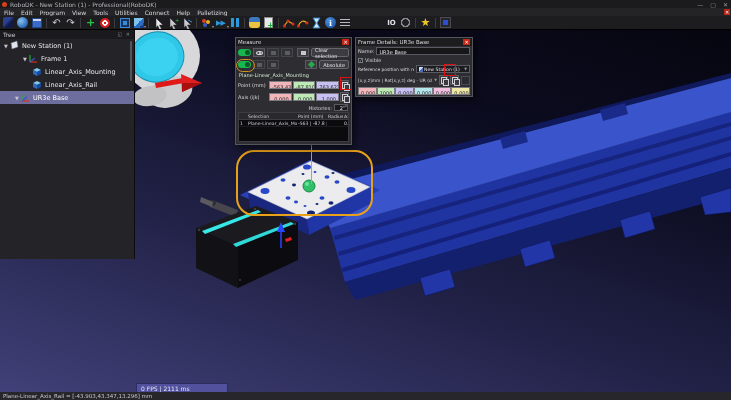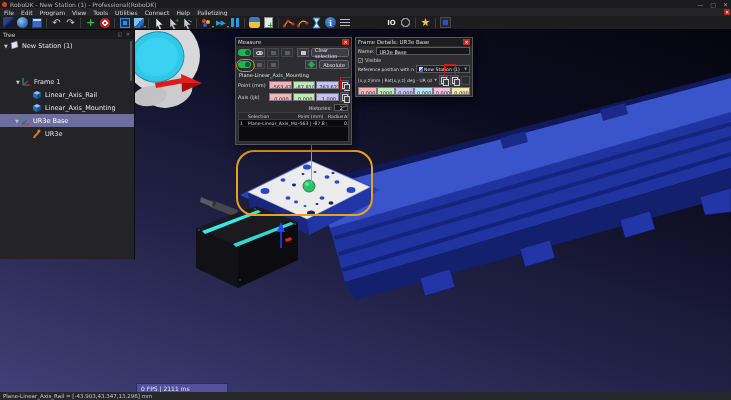--- a/index.html
+++ b/index.html
@@ -365,60 +365,53 @@
       <span class="tree-title-btns">◱ ✕</span>
     </div>
     <div class="trow" style="padding-left:3px;">
       <span class="tarrow">▼</span>
       <svg class="ticon" viewBox="0 0 11 11">
           <polygon points="2,3 8,1 9,7 3,9" fill="#dfe6f2" stroke="#667" stroke-width="0.5"></polygon>
           <polygon points="2,3 3,9 2,8" fill="#4a6ac0"></polygon>
         </svg>
       <span>New Station (1)</span>
     </div>
-    <div class="trow" style="padding-left:15px;margin-top:23px;">
+    <div class="trow" style="padding-left:22px;">
       <span class="tarrow">▼</span>
       <svg class="ticon" viewBox="0 0 11 11">
           <line x1="2" y1="9" x2="9" y2="9" stroke="#d83018" stroke-width="1.2"></line>
           <line x1="2" y1="9" x2="2" y2="2" stroke="#28a838" stroke-width="1.2"></line>
           <line x1="2" y1="9" x2="7" y2="5" stroke="#3858c8" stroke-width="1.2"></line>
         </svg>
       <span>Frame 1</span>
     </div>
     <div class="trow" style="padding-left:32px;">
       <svg class="ticon" viewBox="0 0 11 11">
           <polygon points="1,4 5,2 9,4 5,6" fill="#7ec8f0"></polygon>
           <polygon points="1,4 5,6 5,10 1,8" fill="#2a6ac0"></polygon>
           <polygon points="5,6 9,4 9,8 5,10" fill="#1a4a9a"></polygon>
         </svg>
-      <span>Linear_Axis_Rail</span>
+      <span>Linear_Axis_Mounting</span>
     </div>
     <div class="trow" style="padding-left:32px;">
       <svg class="ticon" viewBox="0 0 11 11">
           <polygon points="1,4 5,2 9,4 5,6" fill="#7ec8f0"></polygon>
           <polygon points="1,4 5,6 5,10 1,8" fill="#2a6ac0"></polygon>
           <polygon points="5,6 9,4 9,8 5,10" fill="#1a4a9a"></polygon>
         </svg>
-      <span>Linear_Axis_Mounting</span>
+      <span>Linear_Axis_Rail</span>
     </div>
     <div class="trow sel" style="padding-left:14px;">
       <span class="tarrow">▼</span>
       <svg class="ticon" viewBox="0 0 11 11">
           <line x1="2" y1="9" x2="9" y2="9" stroke="#d83018" stroke-width="1.2"></line>
           <line x1="2" y1="9" x2="2" y2="2" stroke="#28a838" stroke-width="1.2"></line>
           <line x1="2" y1="9" x2="7" y2="5" stroke="#3858c8" stroke-width="1.2"></line>
         </svg>
       <span>UR3e Base</span>
-    </div>
-    <div class="trow" style="padding-left:32px;">
-      <svg class="ticon" viewBox="0 0 11 11">
-          <path d="M2,10 C3,6 6,7 7,3" fill="none" stroke="#e07818" stroke-width="2"></path>
-          <circle cx="7" cy="3" r="1.5" fill="#e07818"></circle>
-        </svg>
-      <span>UR3e</span>
     </div>
     <div class="tree-scroll"></div>
   </div>
 
   <div class="panel" id="measure">
     <div class="ptitle">
       <span>Measure</span>
       <span class="pclose">✕</span>
     </div>
     <div class="mrow" style="margin-top:2px;">

